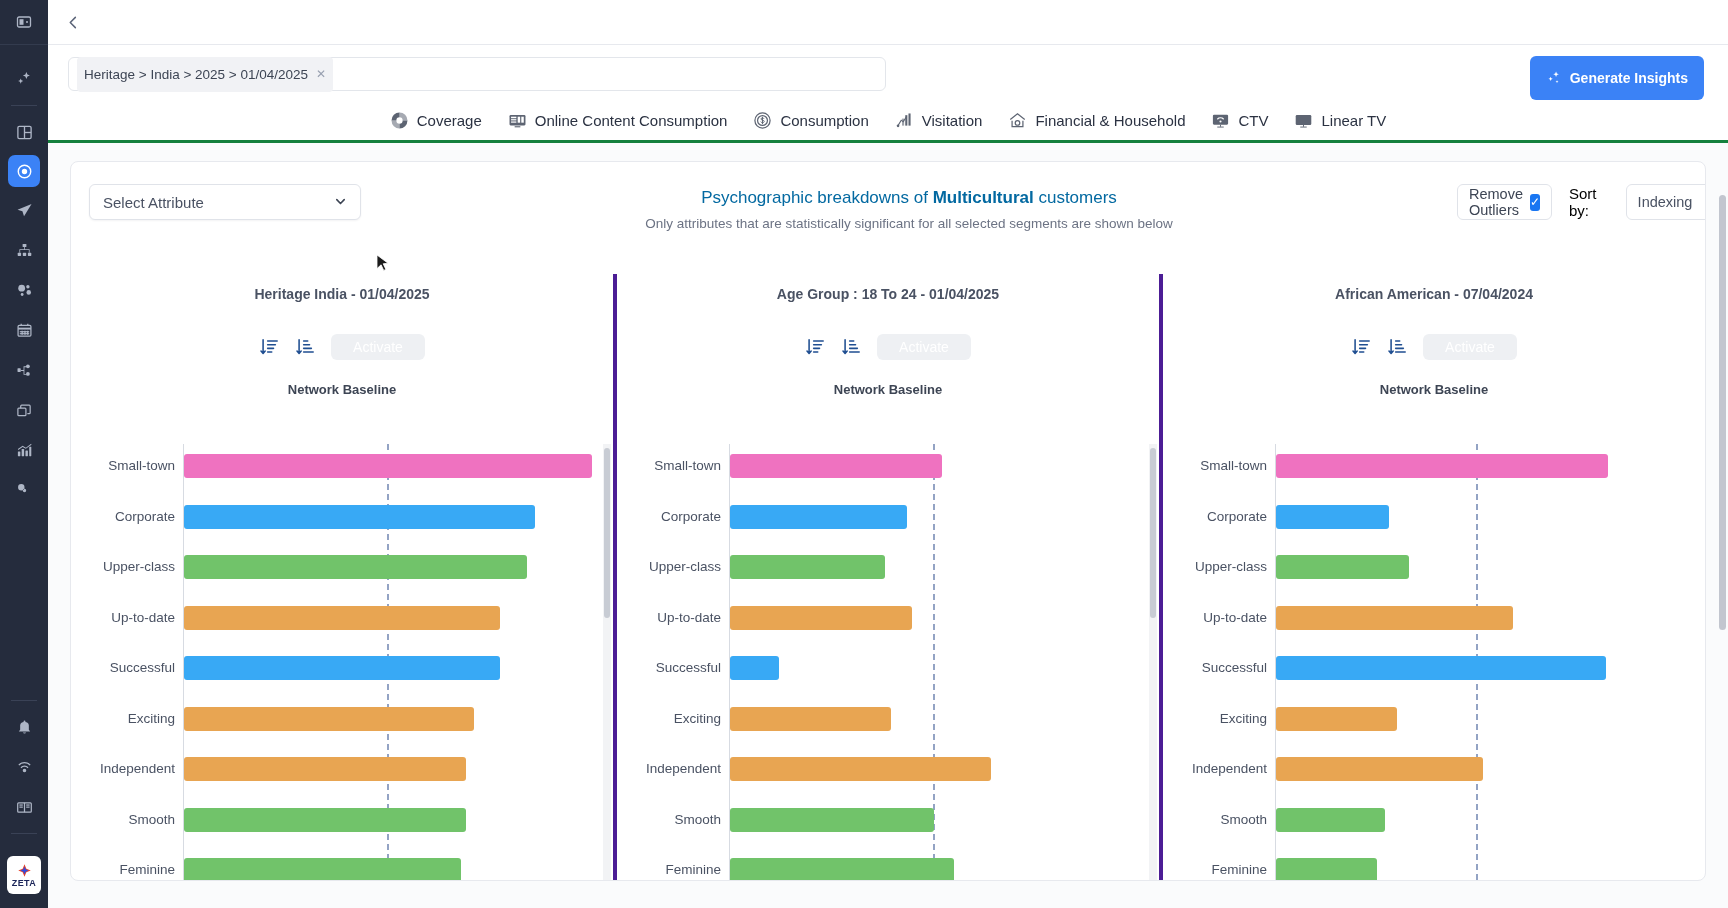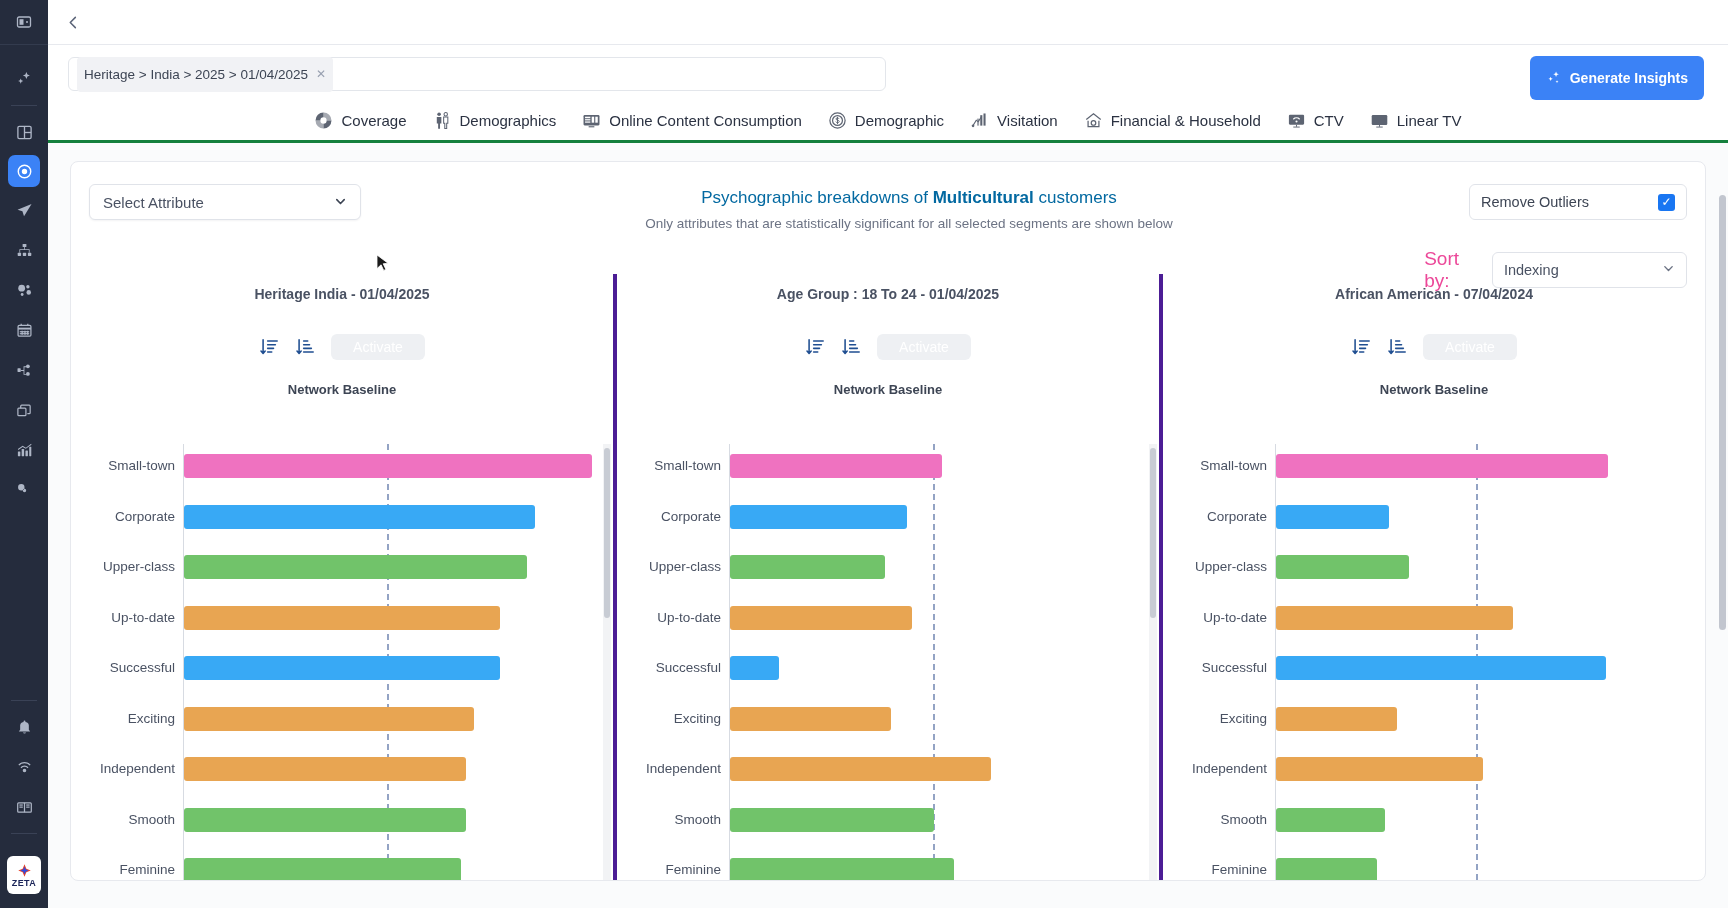--- a/index.html
+++ b/index.html
@@ -117,33 +117,33 @@
   .select-attr {
     width: 272px; height: 36px; border: 1px solid #e0e3e9; border-radius: 6px;
     background: #fff; display: flex; align-items: center; justify-content: space-between;
     padding: 0 13px; font-size: 15px; color: #4a5263; cursor: pointer;
     box-shadow: 0 1px 2px rgba(20,25,40,.05);
   }
   .head-center { flex: 1 1 auto; text-align: center; padding-top: 4px; }
   .head-title { font-size: 17px; color: #0369a1; }
   .head-title b { font-weight: bold; }
   .head-sub { font-size: 13.5px; color: #6c7384; margin-top: 8px; }
-  .head-right { width: 230px; display: flex; flex-direction: column; align-items: flex-end; gap: 28px; }
+  .head-right { width: 230px; display: flex; flex-direction: row; align-items: flex-end; gap: 17px; }
   .outlier-box {
     width: 218px; height: 36px; border: 1px solid #e0e3e9; border-radius: 6px; background: #fff;
     display: flex; align-items: center; justify-content: space-between; padding: 0 11px;
     font-size: 14.5px; color: #3d4554;
   }
   .cbx {
     width: 17px; height: 17px; background: #1976f2; border-radius: 3px;
     display: flex; align-items: center; justify-content: center; color: #fff; font-size: 12px;
     cursor: pointer;
   }
   .sortrow { display: flex; align-items: center; gap: 10px; }
-  .sortlabel { font-size: 19px; color: #ec4899; }
+  .sortlabel { font-size: 15px; color: #000000; }
   .sortsel {
     width: 218px; height: 36px; border: 1px solid #e0e3e9; border-radius: 6px; background: #fff;
     display: flex; align-items: center; justify-content: space-between; padding: 0 11px;
     font-size: 14.5px; color: #4a5263; cursor: pointer;
   }
 
   
   .panels { display: flex; position: absolute; top: 112px; left: 0; right: 0; bottom: 0; }
   .panel { flex: 1 1 0; position: relative; border-right: 4px solid #4c1d95; padding-top: 12px; }
   .panel:last-child { border-right: none; }
@@ -363,51 +363,40 @@
               <path d="M10 18.4A8.4 8.4 0 0018.4 10h-5.1A3.4 3.4 0 0110 13.4z"></path>
               <path d="M18.4 10A8.4 8.4 0 0010 1.6v5a3.4 3.4 0 013.3 3.4z" opacity=".55"></path>
               <path d="M1.6 10A8.4 8.4 0 0010 18.4v-5A3.4 3.4 0 016.7 10z" opacity=".55"></path>
             </svg>
           </span>
           <span>Coverage</span>
         </div>
         <div class="tab">
           <span class="tico">
             <svg width="19" height="19" viewBox="0 0 20 20" fill="#5d6472">
-              <circle cx="6.4" cy="3.4" r="1.9"></circle>
-                <path d="M4 6.2h4.8v7H7.4v5.5H5.4V13.2H4z"></path>
-              <circle cx="13.4" cy="3.4" r="1.8" fill="none" stroke="#5d6472" stroke-width="1.1"></circle>
-              <path d="M11.2 6.4h4.4v6.6h-1.2v5.5h-2V13h-1.2z" fill="none" stroke="#5d6472" stroke-width="1.1"></path>
-            </svg>
-          </span>
-          <span>Demographics</span>
-        </div>
-        <div class="tab">
-          <span class="tico">
-            <svg width="19" height="19" viewBox="0 0 20 20" fill="#5d6472">
               <rect x="1.6" y="4.2" width="16.8" height="11" rx="1.2"></rect>
               <rect x="3.2" y="6" width="5.6" height="1.6" fill="#fff"></rect>
               <rect x="3.2" y="8.6" width="5.6" height="1.3" fill="#fff"></rect>
               <rect x="3.2" y="11" width="5.6" height="1.3" fill="#fff"></rect>
               <rect x="10.2" y="6" width="2.6" height="6.3" fill="#fff"></rect>
               <rect x="14" y="6" width="2.6" height="6.3" fill="#fff"></rect>
               <rect x="7" y="16" width="6" height="1.2"></rect>
             </svg>
           </span>
           <span>Online Content Consumption</span>
         </div>
         <div class="tab">
           <span class="tico">
             <svg width="19" height="19" viewBox="0 0 20 20" fill="none" stroke="#5d6472" stroke-width="1.3">
               <circle cx="10" cy="10" r="8"></circle>
                 <circle cx="10" cy="10" r="5.2"></circle>
               <path d="M11.6 8.2c-.3-.7-1-1-1.7-1-.8 0-1.5.4-1.5 1.2 0 1.7 3.4.8 3.4 2.6 0 .9-.8 1.3-1.7 1.3-.8 0-1.6-.3-1.9-1.1M10 6.2v7.6" stroke-width="1"></path>
             </svg>
           </span>
-          <span>Demographic</span>
+          <span>Consumption</span>
         </div>
         <div class="tab">
           <span class="tico">
             <svg width="19" height="19" viewBox="0 0 20 20" fill="#5d6472">
               <rect x="10.8" y="4.4" width="2.2" height="11"></rect>
               <rect x="14.2" y="2.6" width="2.2" height="12.8"></rect>
               <rect x="7.4" y="8" width="2.2" height="7.4" opacity=".6"></rect>
               <path d="M3 14.6L6.4 9l2 1.6 3.4-5.2.9.6-3.9 6-2-1.6-2.9 4.8z"></path>
               <circle cx="3.2" cy="15.6" r="1.4"></circle>
             </svg>

